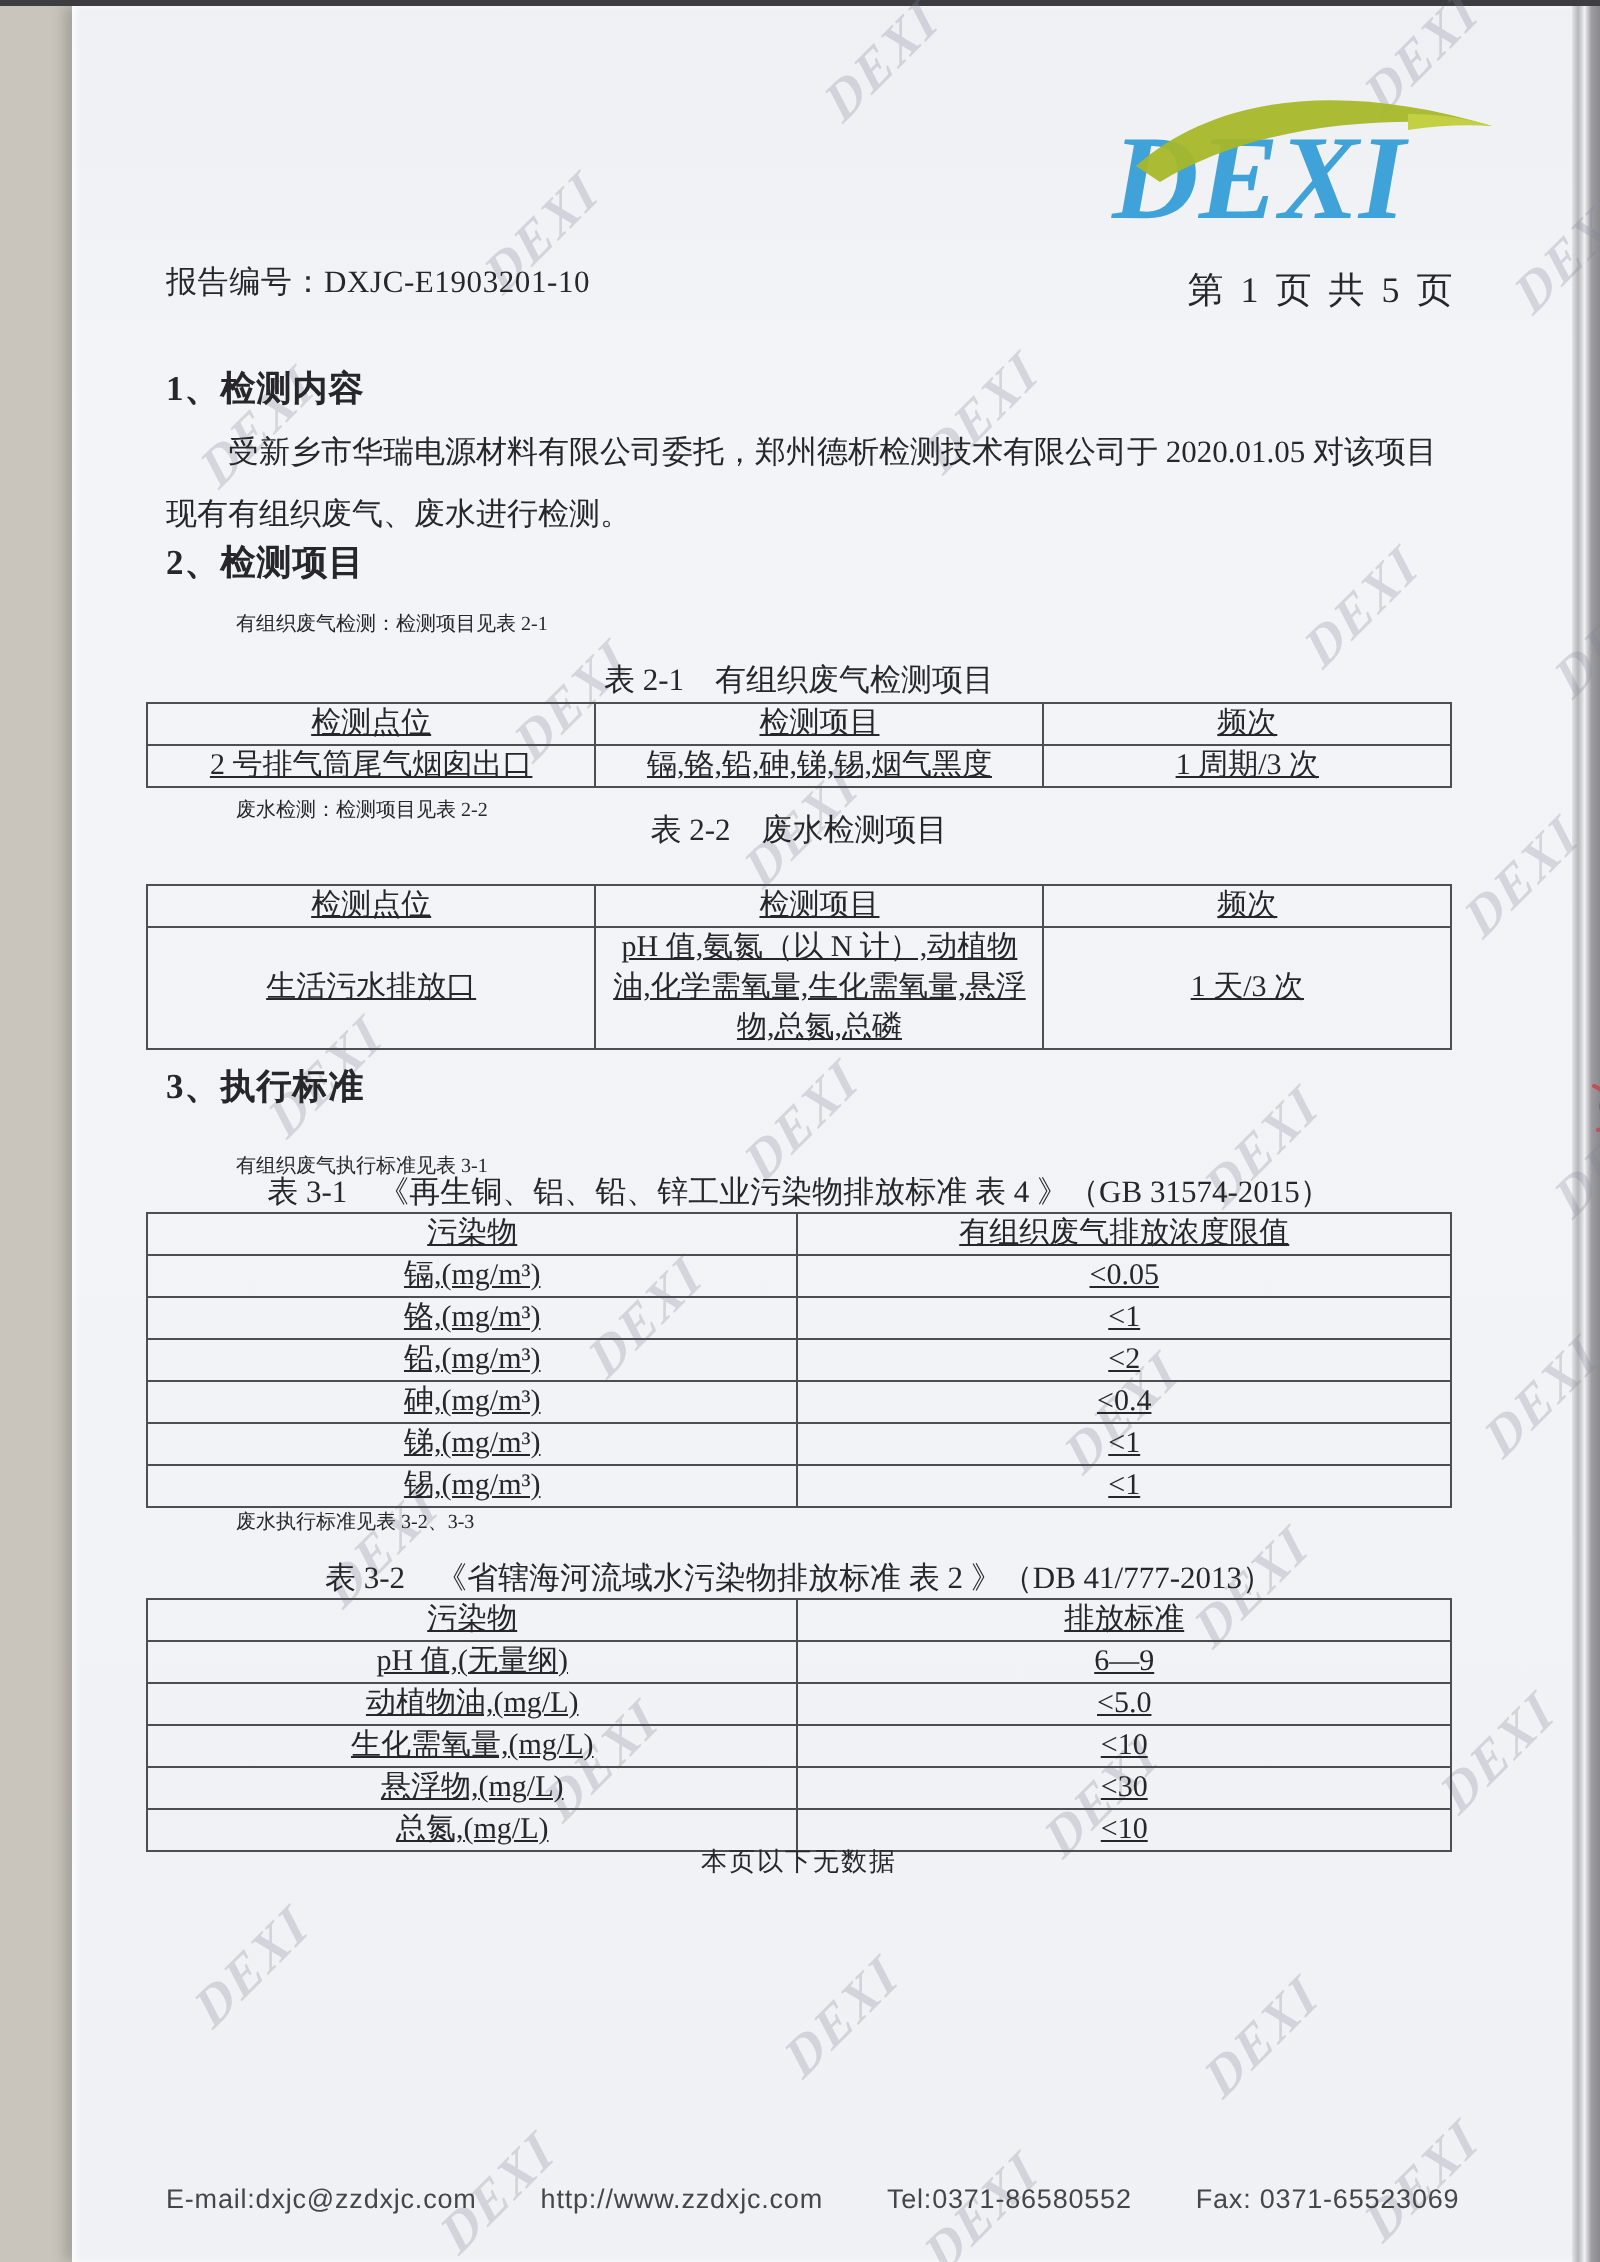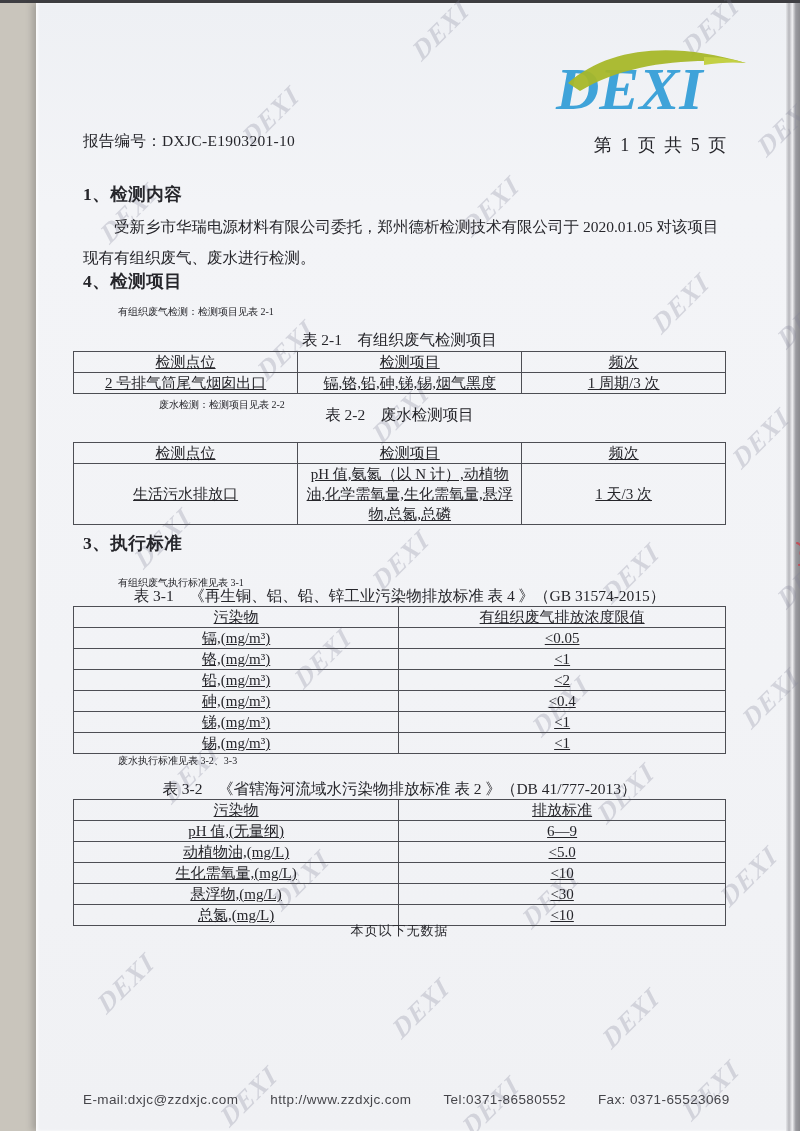--- a/index.html
+++ b/index.html
@@ -23,21 +23,21 @@
   .report-no{left:47px;top:128px;font-size:15.5px;letter-spacing:.3px;}
   .logo-wrap{left:510px;top:38px;width:220px;text-align:center;}
   .page-indicator{left:545px;top:130px;width:160px;text-align:center;font-size:18px;letter-spacing:2px;}
   .sec-title{font-size:17.5px;font-weight:bold;letter-spacing:.5px;}
   .s1-title{left:47px;top:179px;}
   .s2-title{left:47px;top:266px;}
   .s3-title{left:47px;top:528px;}
   .s1-para{left:47px;top:208px;width:648px;font-size:15.5px;line-height:31px;text-indent:2em;}
   .intro{font-size:10px;}
   .intro21{left:82px;top:302px;}
-  .intro22{left:82px;top:395px;margin-left:41px;}
+  .intro22{left:82px;top:395px;}
   .intro31{left:82px;top:573px;}
   .intro32{left:82px;top:751px;}
   .tbl-caption{left:37px;width:653px;text-align:center;font-size:15.5px;}
   .cap21{top:327px;}
   .cap22{top:402px;}
   .cap31{top:583px;}
   .cap32{top:776px;}
   table{border-collapse:collapse;table-layout:fixed;width:653px;}
   .tblwrap{left:37px;}
   .tw21{top:348px;} .tw22{top:439px;} .tw31{top:603px;} .tw32{top:796px;}
@@ -110,21 +110,21 @@
       <text x="2" y="68" font-size="60" font-weight="bold" font-style="italic" font-family="Liberation Serif, DejaVu Serif, serif" fill="#3fa3d9">DEXI</text>
       <path d="M14,42 C55,6 118,0 192,22 C135,16 72,22 26,50 Z" fill="#a7b729" opacity="0.95"></path>
       <path d="M150,16 C168,16 182,19 192,22 C178,21 163,22 150,24 Z" fill="#c3d044"></path>
     </svg>
   </div>
   <div class="abs page-indicator">第 1 页 共 5 页</div>
 
   <div class="abs sec-title s1-title">1、检测内容</div>
   <div class="abs s1-para">受新乡市华瑞电源材料有限公司委托，郑州德析检测技术有限公司于 2020.01.05 对该项目现有有组织废气、废水进行检测。</div>
 
-  <div class="abs sec-title s2-title">4、检测项目</div>
+  <div class="abs sec-title s2-title">2、检测项目</div>
   <div class="abs intro intro21">有组织废气检测：检测项目见表 2-1</div>
   <div class="abs tbl-caption cap21">表 2-1　有组织废气检测项目</div>
   <div class="abs tblwrap tw21">
     <table class="t3col">
       <tbody>
           <tr>
         <th>检测点位</th>
         <th>检测项目</th>
         <th>频次</th>
       </tr>

